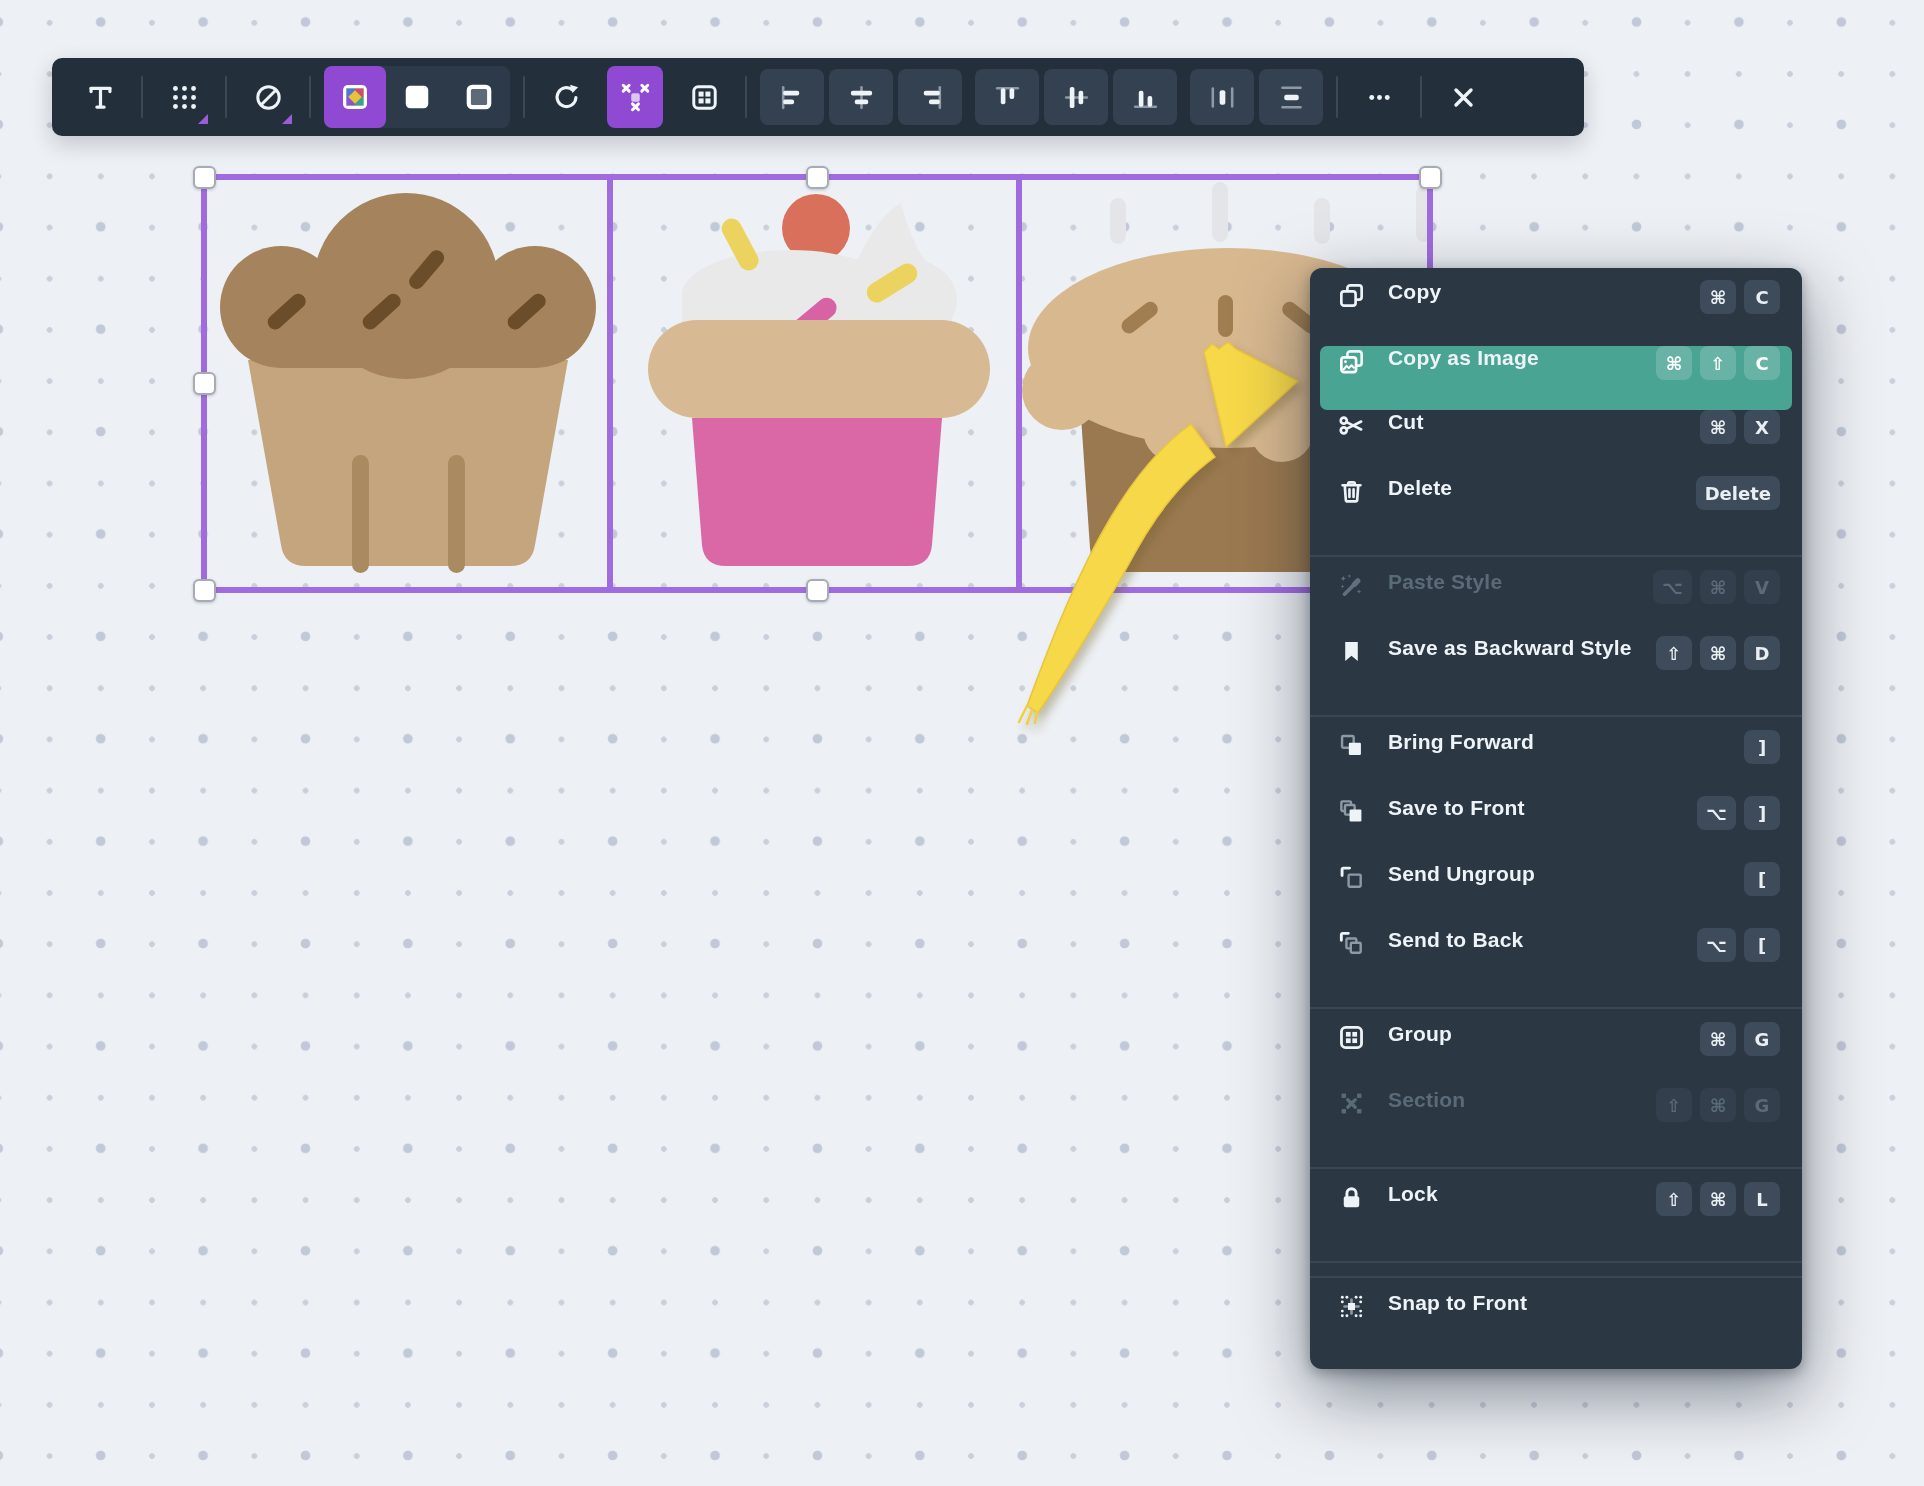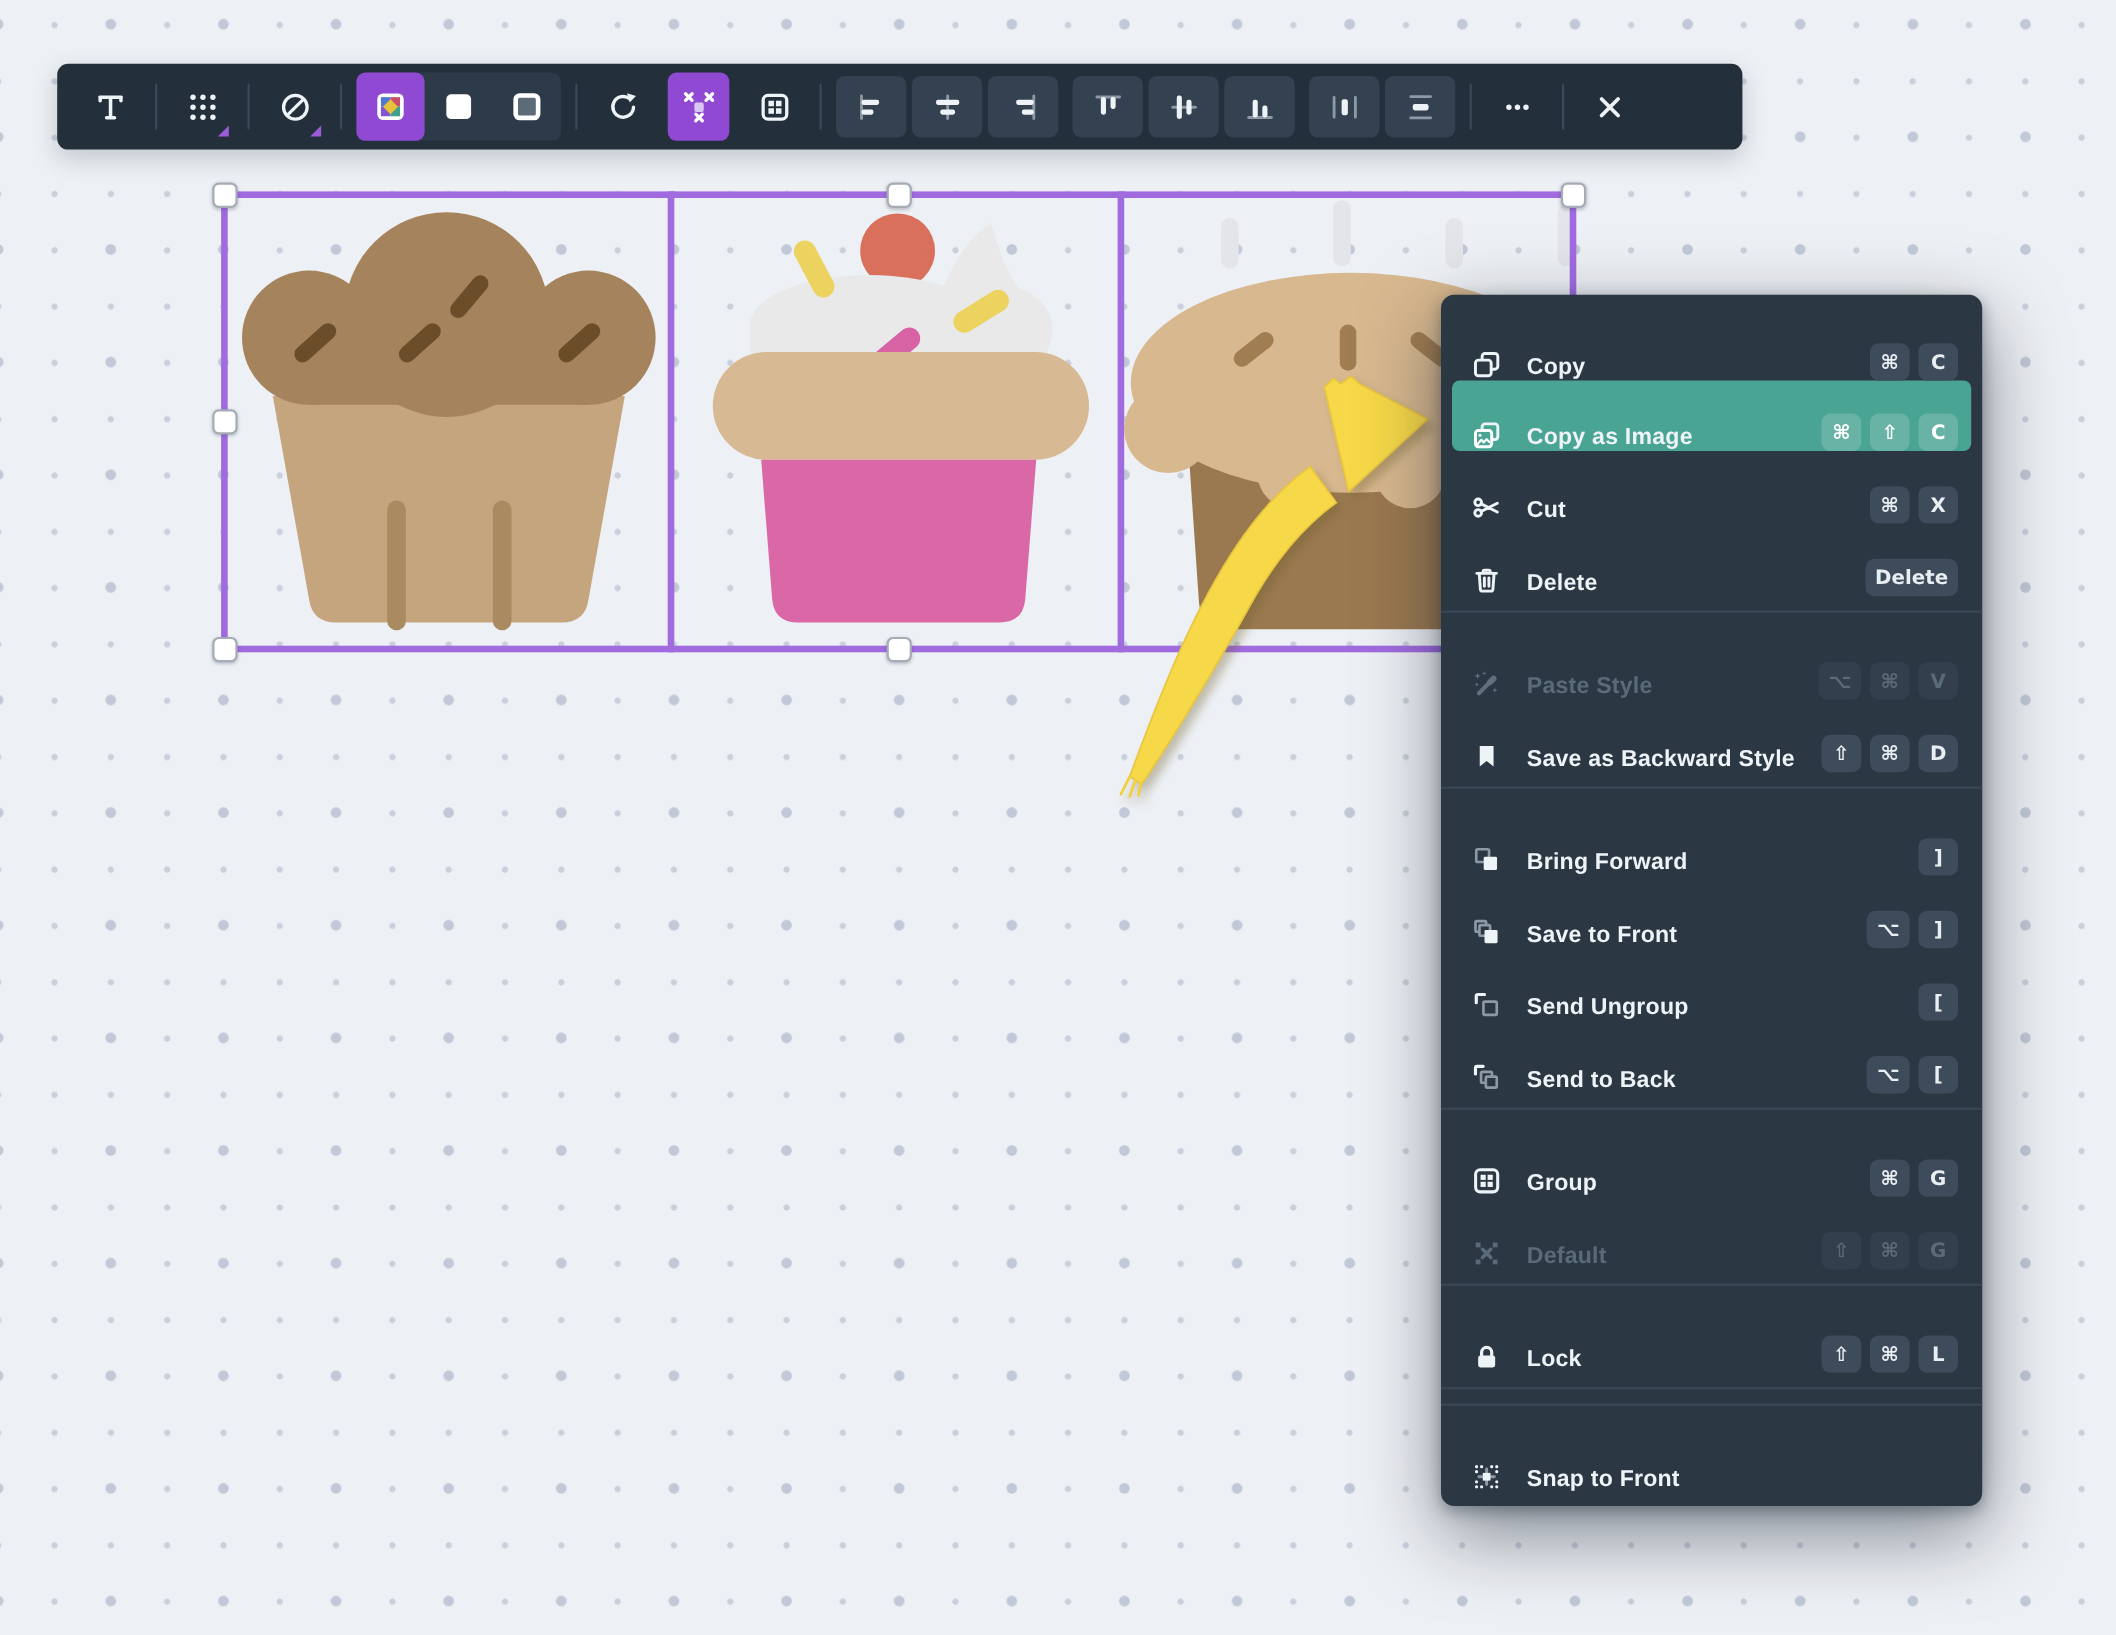--- a/index.html
+++ b/index.html
@@ -43,21 +43,21 @@
   .handle{position:absolute;width:23px;height:23px;background:#fff;border:2px solid #a6abb6;border-radius:6px;box-sizing:border-box;z-index:12;box-shadow:0 1px 3px rgba(40,50,70,.25);}
   
   .art{position:absolute;left:0;top:0;z-index:5;}
   .arrow-svg{position:absolute;left:0;top:0;z-index:20;}
   
   .menu{
     position:absolute;left:1310px;top:268px;width:492px;z-index:30;
     background:var(--menu);border-radius:12px;padding:12px 0;
     box-shadow:0 24px 70px rgba(18,28,44,.5), 0 4px 14px rgba(18,28,44,.35);
   }
-  .mi{height:66px;display:flex;align-items:flex-end;padding:0 22px 0 26px;box-sizing:border-box;}
+  .mi{height:66px;display:flex;align-items:flex-start;padding:0 22px 0 26px;box-sizing:border-box;}
   .mi .icn{width:30px;height:30px;margin-right:22px;flex:0 0 auto;display:flex;align-items:center;justify-content:center;}
   .mi .icn svg{width:29px;height:29px;display:block;}
   .mi .lbl{font-size:21px;font-weight:700;color:#eef3f7;letter-spacing:.2px;white-space:nowrap;}
   .mi .keys{margin-left:auto;display:flex;gap:8px;}
   .kc{min-width:36px;height:34px;padding:0 9px;box-sizing:border-box;border-radius:8px;background:var(--kc);color:var(--kc-txt);
       display:flex;align-items:center;justify-content:center;font-size:18px;font-weight:700;font-family:"DejaVu Sans",sans-serif;}
   .mi.hl{background:var(--teal);border-radius:7px;margin:0 10px;padding:0 12px 0 16px;height:64px;}
   .mi.hl .kc{background:rgba(255,255,255,.17);color:#fff;}
   .mi.disabled .lbl{color:var(--dis);}
   .mi.disabled .kc{background:var(--kc-dis);color:var(--dis);}
@@ -516,21 +516,21 @@
         <svg viewBox="0 0 24 24">
           <g fill="#5b6a78">
             <rect x="3.8" y="3.8" width="3.6" height="3.6"></rect>
             <rect x="16.6" y="3.8" width="3.6" height="3.6"></rect>
             <rect x="3.8" y="16.6" width="3.6" height="3.6"></rect>
             <rect x="16.6" y="16.6" width="3.6" height="3.6"></rect>
           </g>
           <path d="M8.9 8.9l6.2 6.2M15.1 8.9l-6.2 6.2" stroke="#5b6a78" stroke-width="2.7" stroke-linecap="round"></path>
         </svg>
       </span>
-      <span class="lbl">Default</span>
+      <span class="lbl">Section</span>
       <span class="keys">
         <span class="kc">⇧</span>
         <span class="kc">⌘</span>
         <span class="kc">G</span>
       </span>
     </div>
     <div class="mdiv"></div>
     <div class="mi">
       <span class="icn">
         <svg viewBox="0 0 24 24">

